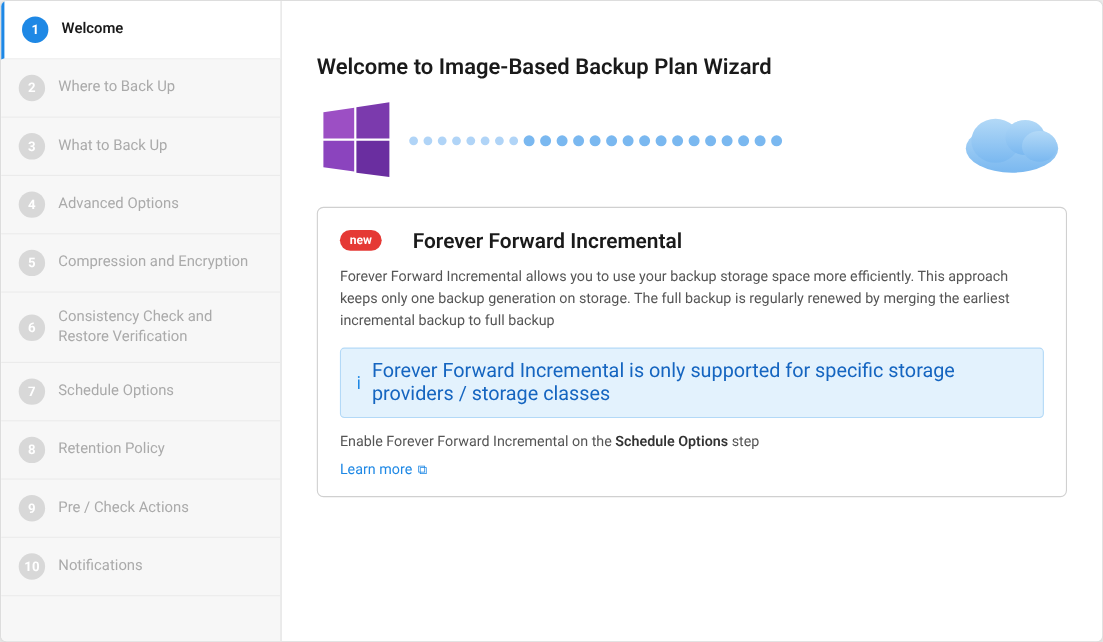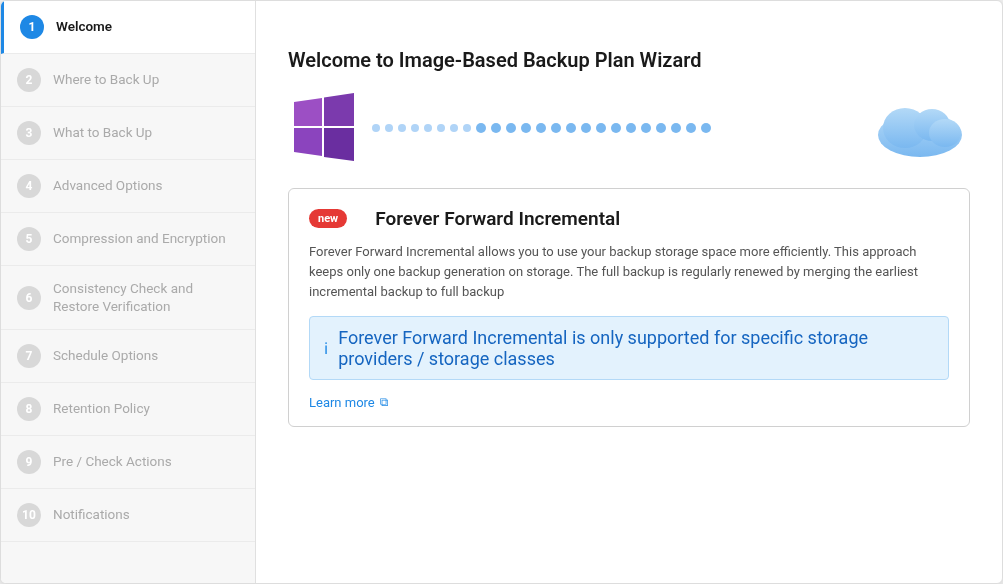--- a/index.html
+++ b/index.html
@@ -332,20 +332,23 @@
     <div class="info-card">
       <div class="info-card-header">
         <span class="new-badge">new</span>
         <span class="info-card-title">Forever Forward Incremental</span>
       </div>
       <p class="info-card-desc">Forever Forward Incremental allows you to use your backup storage space more efficiently. This approach keeps only one backup generation on storage. The full backup is regularly renewed by merging the earliest incremental backup to full backup</p>
       <div class="info-notice">
         <span class="info-notice-icon">ℹ</span>
         <span class="info-notice-text">Forever Forward Incremental is only supported for specific storage providers / storage classes</span>
       </div>
+      <p class="info-enable-text">
+        <span>Enable Forever Forward Incremental on the </span><strong>Schedule Options</strong><span> step</span>
+      </p>
       <a class="learn-more-link" href="#">
         <span>Learn more</span>
         <span class="external-link-icon">⧉</span>
       </a>
     </div>
 
   </div>
 </div>
 
 </body></html>

